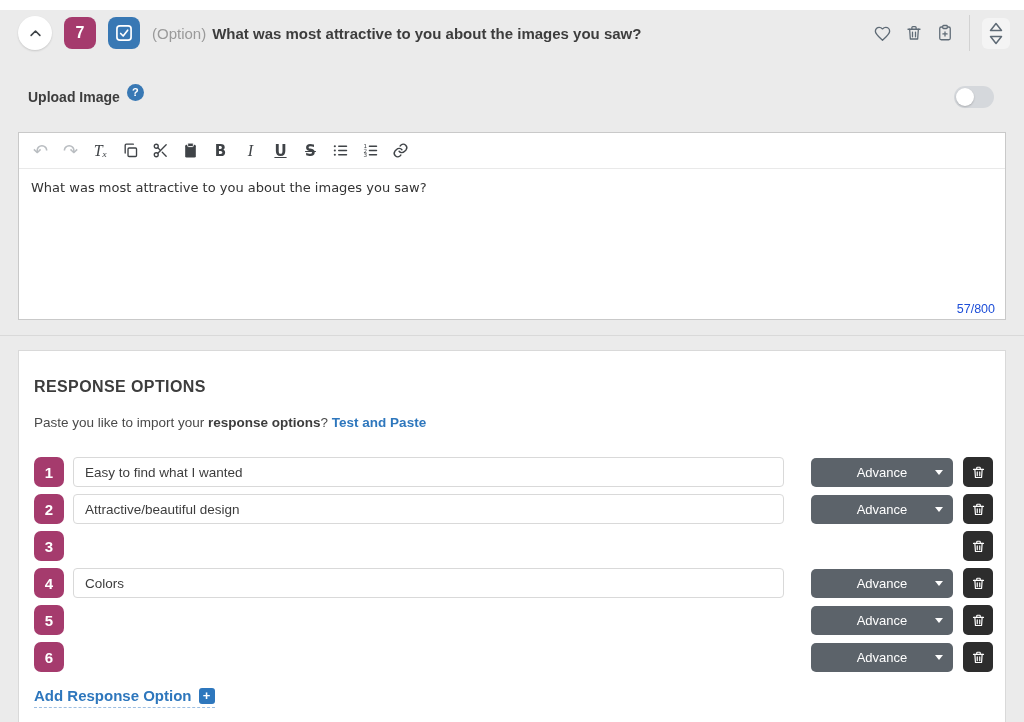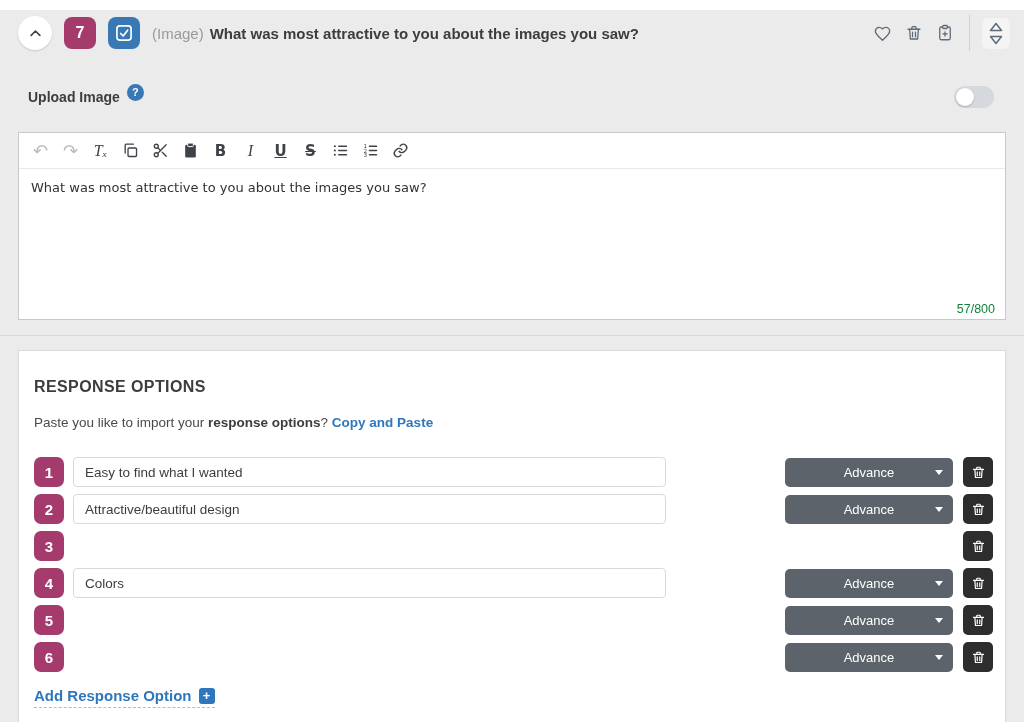--- a/index.html
+++ b/index.html
@@ -67,44 +67,44 @@
   }
   .tb-btn.disabled { color:#b9bdc1; font-size:18px; }
   .tb-btn.bold span { font-weight:bold; }
   .tb-btn.italic span { font-style:italic; font-family:"Liberation Serif", serif; font-size:16px; }
   .tb-btn.underline span { text-decoration:underline; font-weight:600; }
   .tb-btn.strike span { text-decoration:line-through; font-weight:600; }
   .tb-btn.clearfmt span { font-style:italic; font-family:"Liberation Serif", serif; font-size:16px; }
   .editor-body { flex:1; position:relative; padding:10px 12px; }
   .editor-text { font-family:"DejaVu Sans", sans-serif; font-size:13px; color:#333; line-height:1.4; outline:none; }
   .char-count {
-    position:absolute; right:10px; bottom:3px; font-size:12.5px; color:#15803d;
+    position:absolute; right:10px; bottom:3px; font-size:12.5px; color:#1d4ed8;
   }
 
   
   .section-divider { height:1px; background:#d9d9d9; margin-top:15px; }
 
   
   .options-card {
     margin:14px 18px 0; background:#fff; border:1px solid #d9d9d9; border-bottom:none;
     height:375px; padding:27px 12px 0 15px;
   }
   .ro-title { font-size:16px; font-weight:bold; letter-spacing:.4px; color:#3d3d3d; }
   .import-line { margin-top:19px; font-size:13.5px; color:#4a4a4a; }
   .import-line b { color:#3d3d3d; }
   .link { color:#2e77bd; font-weight:bold; text-decoration:none; cursor:pointer; }
   .options-list { margin-top:27px; }
   .option-row { display:flex; align-items:center; margin-bottom:7px; }
   .option-input {
-    width:593px; height:30px; margin-left:9px; border:1px solid #d9d9d9; border-radius:4px;
+    width:711px; height:30px; margin-left:9px; border:1px solid #d9d9d9; border-radius:4px;
     padding:0 11px; font-size:13.5px; color:#3d3d3d; font-family:"Liberation Sans", sans-serif;
   }
   .row-actions { margin-left:auto; display:flex; align-items:center; gap:10px; }
   .action-dropdown {
-    width:168px; height:29px; background:#5c636a; border:none; border-radius:5px; color:#fff;
+    width:142px; height:29px; background:#5c636a; border:none; border-radius:5px; color:#fff;
     font-size:13px; display:flex; align-items:center; justify-content:center;
     position:relative; cursor:pointer; font-family:"Liberation Sans", sans-serif;
   }
   .caret {
     position:absolute; right:10px; top:12px; width:0; height:0;
     border-left:4.5px solid transparent; border-right:4.5px solid transparent;
     border-top:5.5px solid #ffffff;
   }
   .row-trash {
     width:30px; height:30px; background:#2d2d2d; border:none; border-radius:5px;
@@ -137,21 +137,21 @@
   </button>
   <span class="num-badge lg">7</span>
   <span class="type-badge">
     <span style="display:flex">
       <svg viewBox="0 0 24 24" width="20" height="20" fill="none" stroke="#ffffff" stroke-width="2">
           <rect x="3.5" y="3.5" width="17" height="17" rx="3.5"></rect>
           <path d="M8 12.6l3 3 5.4-7" stroke-linecap="round" stroke-linejoin="round"></path>
         </svg>
     </span>
   </span>
-  <span class="q-type">(Image)</span>
+  <span class="q-type">(Option)</span>
   <span class="q-title">What was most attractive to you about the images you saw?</span>
 
   <div class="header-actions">
     <button class="icon-btn">
       <span style="display:flex">
         <svg viewBox="0 0 24 24" width="19" height="19" fill="none" stroke="#5f6b76" stroke-width="1.7" stroke-linejoin="round">
             <path d="M12 20.5l-1.3-1.2C6 15.1 3 12.4 3 9.1 3 6.4 5.1 4.3 7.8 4.3c1.5 0 3 .7 4.2 1.9 1.2-1.2 2.7-1.9 4.2-1.9 2.7 0 4.8 2.1 4.8 4.8 0 3.3-3 6-7.7 10.2L12 20.5z"></path>
           </svg>
       </span>
     </button>
@@ -285,21 +285,21 @@
     <div class="editor-text">What was most attractive to you about the images you saw?</div>
     <div class="char-count">57/800</div>
   </div>
 </div>
 
 <div class="section-divider"></div>
 
 <div class="options-card">
   <div class="ro-title">RESPONSE OPTIONS</div>
   <div class="import-line">
-    <span>Paste you like to import your </span><b>response options</b><span>? </span><a class="link">Copy and Paste</a>
+    <span>Paste you like to import your </span><b>response options</b><span>? </span><a class="link">Test and Paste</a>
   </div>
   <div class="options-list" id="options-list">
   <div class="option-row">
     <span class="num-badge sm">1</span>
     <input type="text" class="option-input" value="Easy to find what I wanted" style="">
     <div class="row-actions">
       <button class="action-dropdown">
         <span class="action-label">Advance</span>
         <span class="caret"></span>
       </button>

